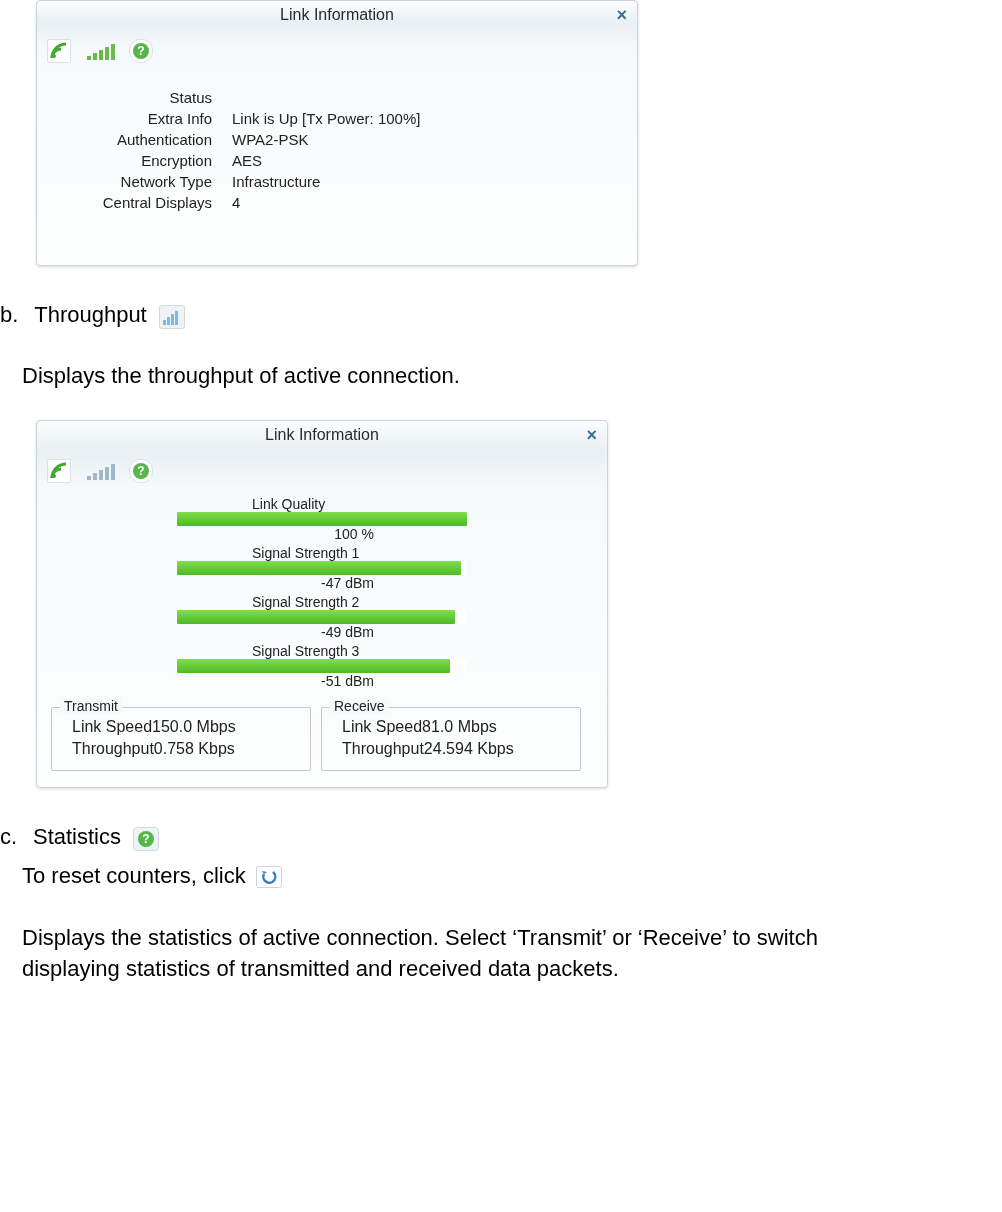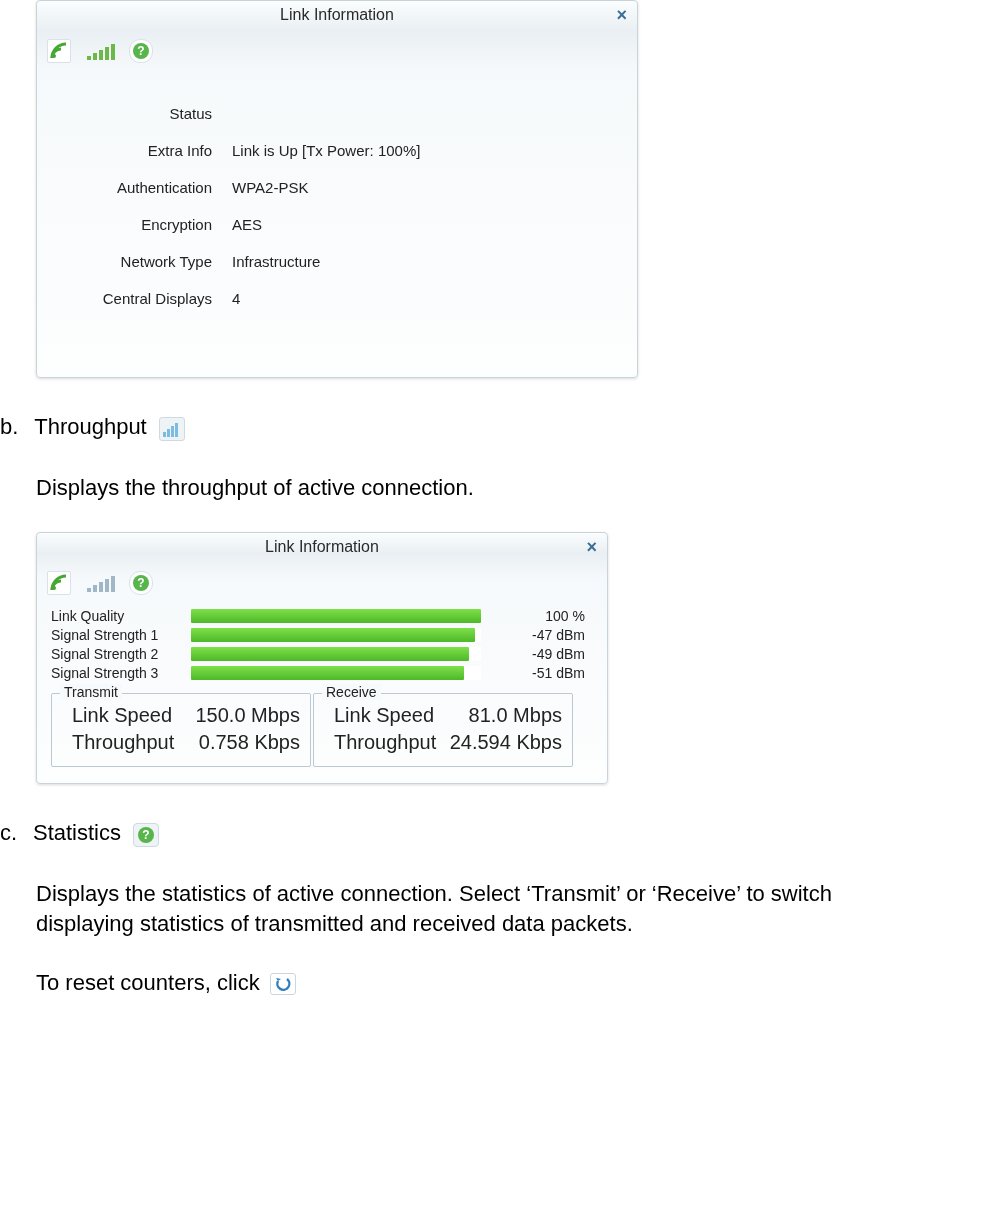--- a/index.html
+++ b/index.html
@@ -51,21 +51,21 @@
     border: 1px solid #d9e2e8;
     border-radius: 2px;
     position: relative;
   }
   .tab-icon svg { position: absolute; left:2px; top:2px; }
   .panel1-body {
     padding: 20px 20px 50px 20px;
     font-size: 15px;
     color: #333;
   }
-  .info-row { display:flex; margin: 20px 0; }
+  .info-row { display:flex; margin: 4px 0; }
   .info-label { width: 155px; text-align: right; padding-right: 20px; color:#222;}
   .info-value { color:#222; }
 
   .section-b, .section-c { margin: 36px 0 0 0; }
   .list-marker {
     display:inline-block;
     vertical-align: top;
     font-size: 22px;
     margin-right: 10px;
     color:#000;
@@ -77,34 +77,34 @@
     height: 22px;
     vertical-align: middle;
     margin-left: 6px;
     background: #eef3f6;
     border: 1px solid #cfd9e0;
     border-radius: 3px;
     position: relative;
   }
   .inline-icon svg { position:absolute; left:2px; top:2px;}
   .para {
-    margin: 32px 0 28px 36px;
+    margin: 32px 0 28px 22px;
     font-size: 22px;
     color: #000;
     line-height: 1.4;
     max-width: 940px;
   }
 
   .panel2-body {
     padding: 8px 14px 16px 14px;
     font-size: 14px;
     color: #333;
   }
   .graph-table { width: 100%; }
-  .graph-row { display:flex; align-items:center; margin:3px 0; }
+  .graph-row { display:flex; align-items:center; margin:3px 0;flex-direction:column; }
   .graph-label { width: 140px; color:#222; font-size:14px; }
   .graph-bar-wrap { width: 290px; height:14px; background:#fff; border:0; position:relative; }
   .graph-bar {
     height:14px;
     background: linear-gradient(#7fe04a, #4db828);
     border-radius: 1px;
   }
   .graph-value { width: 80px; text-align:right; font-size:14px; color:#222; padding-left:24px;}
   .fieldset {
     border: 1px solid #bcc9d2;
@@ -117,24 +117,24 @@
     position: relative;
   }
   .fieldset-legend {
     position:absolute;
     top:-10px; left:8px;
     background:#f6fafc;
     padding: 0 4px;
     font-size:14px;
     color:#222;
   }
-  .fs-row { display:flex; justify-content:space-between; margin:4px 0; font-size:20px;}
+  .fs-row { display:flex; justify-content:flex-start; margin:4px 0; font-size:16px;}
   .fs-label { color:#222; padding-left:10px;}
   .fs-value { color:#222; }
-  .fs-pair { display:flex; gap:2px; margin-top:6px;}
+  .fs-pair { display:flex; gap:10px; margin-top:12px;}
 
   .inline-reset {
     display:inline-block;
     width: 24px;
     height: 20px;
     vertical-align: middle;
     margin-left: 4px;
     background:#fff;
     border:1px solid #ccd6dd;
     border-radius:3px;
@@ -308,25 +308,25 @@
   <div class="section-c">
     <span class="list-marker">c.</span>
     <span class="list-text">Statistics</span>
     <span class="inline-icon" style="border-radius:4px;">
       <svg width="20" height="18">
           <circle cx="10" cy="9" r="8" fill="#57b54b"></circle>
           <text x="10" y="13" text-anchor="middle" font-size="12" fill="#fff" font-weight="bold">?</text>
         </svg>
     </span>
   </div>
-  <div class="para">Displays the statistics of active connection. Select ‘Transmit’ or ‘Receive’ to switch displaying statistics of transmitted and received data packets.</div>
-
   <div class="para" style="margin-top:10px;">
     <span>To reset counters, click</span>
     <span class="inline-reset">
       <svg width="18" height="16">
           <path d="M13 3 A6 6 0 1 1 4 5" stroke="#2f7fbf" stroke-width="2.4" fill="none"></path>
           <path d="M2 2 L4 5 L7 3 Z" fill="#2f7fbf"></path>
         </svg>
     </span>
   </div>
 
+  <div class="para">Displays the statistics of active connection. Select ‘Transmit’ or ‘Receive’ to switch displaying statistics of transmitted and received data packets.</div>
+
 </div>
 
 </body></html>

